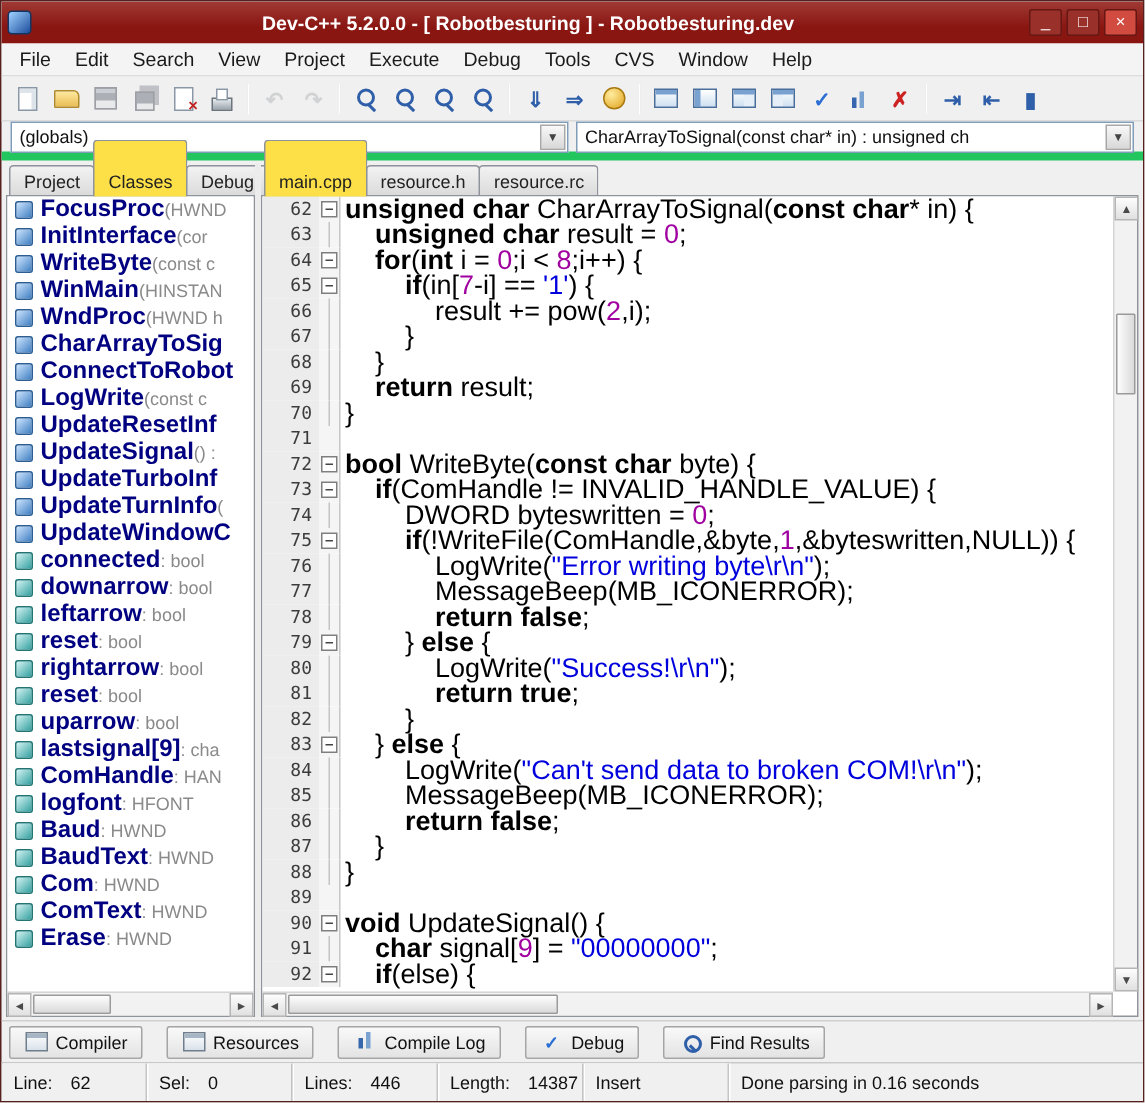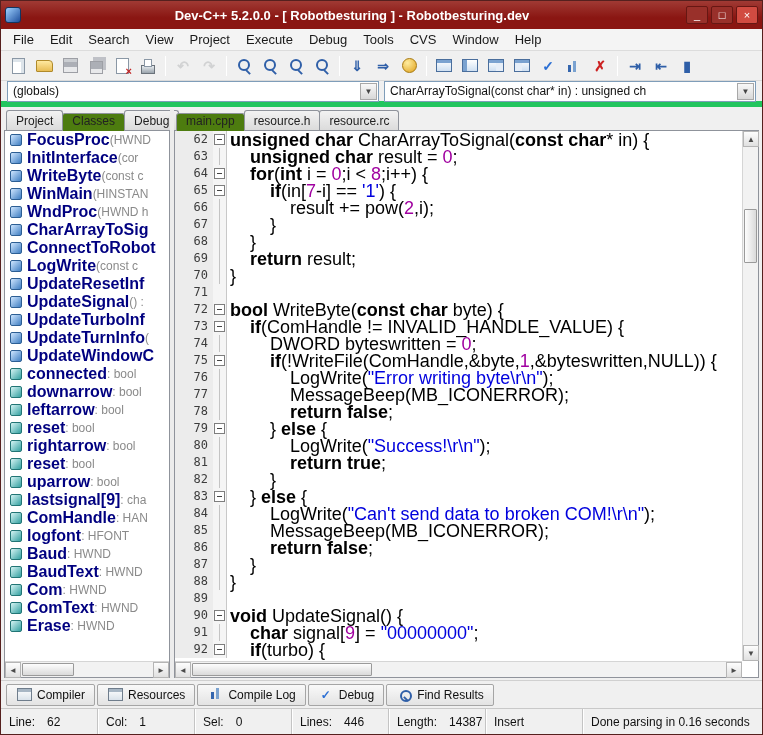--- a/index.html
+++ b/index.html
@@ -51,21 +51,21 @@
   .combo-btn{width:17px;height:17px;margin:1px;flex:none;background:linear-gradient(#f8f8f8,#d8d8d8);border:1px solid #a8a8a8;display:flex;align-items:center;justify-content:center;font-size:8px;color:#444;}
 
   
   .main{position:absolute;top:106px;left:0;right:0;height:573px;}
   .leftpanel{position:absolute;left:3px;top:2px;width:166px;bottom:2px;}
   .splitter{position:absolute;left:169px;top:2px;width:4px;bottom:2px;background:#ececec;}
   .editor{position:absolute;left:173px;right:3px;top:2px;bottom:2px;}
 
   .ptabs,.etabs{height:22px;display:flex;align-items:flex-end;padding-left:2px;}
   .ptab,.etab{padding:3px 9px 3px;font-size:12px;color:#222;background:linear-gradient(#f2f2f2,#dadada);border:1px solid #8f939b;border-bottom:none;border-radius:3px 3px 0 0;margin-right:-1px;white-space:nowrap;}
-  .ptab.active,.etab.active{background:#4d7c0f;position:relative;z-index:2;padding-top:0;}
+  .ptab.active,.etab.active{background:#fde047;position:relative;z-index:2;padding-top:20px;}
 
   .lbody{position:absolute;left:0;right:0;top:21px;bottom:0;border:1px solid #8f939b;background:#fff;}
   .tree{position:absolute;left:0;right:0;top:0;bottom:16px;overflow:hidden;background:#fff;}
   .titem{display:flex;align-items:center;height:18px;padding-left:5px;white-space:nowrap;overflow:hidden;}
   .tico{width:12px;height:12px;margin-right:5px;border-radius:2px;flex:none;}
   .tico-m{background:linear-gradient(135deg,#cfe6ff,#3f7ec2);border:1px solid #2c5e94;}
   .tico-v{background:linear-gradient(135deg,#d6f4f4,#33a0a0);border:1px solid #217575;}
   .tname{font-size:16px;font-weight:bold;color:var(--tree_name);}
   .tsig{font-size:12px;color:#8a8a8a;}
 
@@ -91,21 +91,21 @@
   .vtrack .sbtn{position:absolute;left:0;}
   .vtrack .up{top:0;} .vtrack .down{bottom:0;}
   .vthumb{position:absolute;left:1px;right:1px;top:78px;height:54px;background:linear-gradient(90deg,#fdfdfd,#dadada);border:1px solid #9a9a9a;border-radius:1px;}
   .htrack{position:relative;height:100%;display:flex;}
   .hthumb{position:absolute;top:1px;bottom:1px;background:linear-gradient(#fdfdfd,#dadada);border:1px solid #9a9a9a;border-radius:1px;}
   .ehscroll .hthumb{left:17px;width:180px;}
   .lhscroll .hthumb{left:17px;width:52px;}
   .htrack .right{margin-left:auto;}
 
   
-  .bottomtabs{position:absolute;left:0;right:0;top:679px;height:28px;display:flex;align-items:center;padding:0 5px;gap:2px;border-top:1px solid #d0d0d0;}
+  .bottomtabs{position:absolute;left:0;right:0;top:679px;height:28px;display:flex;align-items:center;padding:0 5px;gap:16px;border-top:1px solid #d0d0d0;}
   .btab{height:22px;display:flex;align-items:center;gap:5px;padding:0 9px;font-size:12px;color:#111;background:linear-gradient(#f9f9f9,#e3e3e3);border:1px solid #a5a5a5;border-radius:2px;}
   .btab .ic{width:16px;height:16px;font-size:12px;}
 
   
   .statusbar{position:absolute;left:0;right:0;top:707px;bottom:0;display:flex;align-items:stretch;border-top:1px solid #c9c9c9;background:#f0f0f0;font-size:12px;color:#111;}
   .scell{display:flex;align-items:center;padding:0 8px;width:97px;flex:none;border-right:1px solid #c4c4c4;box-shadow:1px 0 0 #ffffff;white-space:nowrap;overflow:hidden;}
   .scell.grow{flex:1;width:auto;border-right:none;box-shadow:none;}
   .slabel{margin-right:12px;}
 </style>
 </head>
@@ -425,21 +425,21 @@
             <div class="cline"><span class="lnum">82</span><span class="fold fline"></span><span class="ctext"><span class="tok-t">        }</span></span></div>
             <div class="cline"><span class="lnum">83</span><span class="fold fbox"></span><span class="ctext"><span class="tok-t">    } </span><span class="tok-k">else</span><span class="tok-t"> {</span></span></div>
             <div class="cline"><span class="lnum">84</span><span class="fold fline"></span><span class="ctext"><span class="tok-t">        LogWrite(</span><span class="tok-s">"Can't send data to broken COM!\r\n"</span><span class="tok-t">);</span></span></div>
             <div class="cline"><span class="lnum">85</span><span class="fold fline"></span><span class="ctext"><span class="tok-t">        MessageBeep(MB_ICONERROR);</span></span></div>
             <div class="cline"><span class="lnum">86</span><span class="fold fline"></span><span class="ctext"><span class="tok-t">        </span><span class="tok-k">return</span><span class="tok-t"> </span><span class="tok-k">false</span><span class="tok-t">;</span></span></div>
             <div class="cline"><span class="lnum">87</span><span class="fold fline"></span><span class="ctext"><span class="tok-t">    }</span></span></div>
             <div class="cline"><span class="lnum">88</span><span class="fold fline"></span><span class="ctext"><span class="tok-t">}</span></span></div>
             <div class="cline"><span class="lnum">89</span><span class="fold"></span><span class="ctext"></span></div>
             <div class="cline"><span class="lnum">90</span><span class="fold fbox"></span><span class="ctext"><span class="tok-k">void</span><span class="tok-t"> UpdateSignal() {</span></span></div>
             <div class="cline"><span class="lnum">91</span><span class="fold fline"></span><span class="ctext"><span class="tok-t">    </span><span class="tok-k">char</span><span class="tok-t"> signal[</span><span class="tok-d">9</span><span class="tok-t">] = </span><span class="tok-s">"00000000"</span><span class="tok-t">;</span></span></div>
-            <div class="cline"><span class="lnum">92</span><span class="fold fbox"></span><span class="ctext"><span class="tok-t">    </span><span class="tok-k">if</span><span class="tok-t">(turbo) {</span></span></div>
+            <div class="cline"><span class="lnum">92</span><span class="fold fbox"></span><span class="ctext"><span class="tok-t">    </span><span class="tok-k">if</span><span class="tok-t">(else) {</span></span></div>
           </div>
         <div class="evscroll">
           <div class="vtrack">
             <span class="sbtn up">▲</span>
             <span class="vthumb"></span>
             <span class="sbtn down">▼</span>
           </div>
         </div>
         <div class="ehscroll">
           <div class="htrack">
@@ -475,24 +475,20 @@
         <span class="btab-label">Find Results</span>
       </button>
     </div>
 
   <div class="statusbar" id="statusbar">
       <div class="scell">
         <span class="slabel">Line:</span>
         <span class="svalue">62</span>
       </div>
       <div class="scell">
-        <span class="slabel">Col:</span>
-        <span class="svalue">1</span>
-      </div>
-      <div class="scell">
         <span class="slabel">Sel:</span>
         <span class="svalue">0</span>
       </div>
       <div class="scell">
         <span class="slabel">Lines:</span>
         <span class="svalue">446</span>
       </div>
       <div class="scell">
         <span class="slabel">Length:</span>
         <span class="svalue">14387</span>

